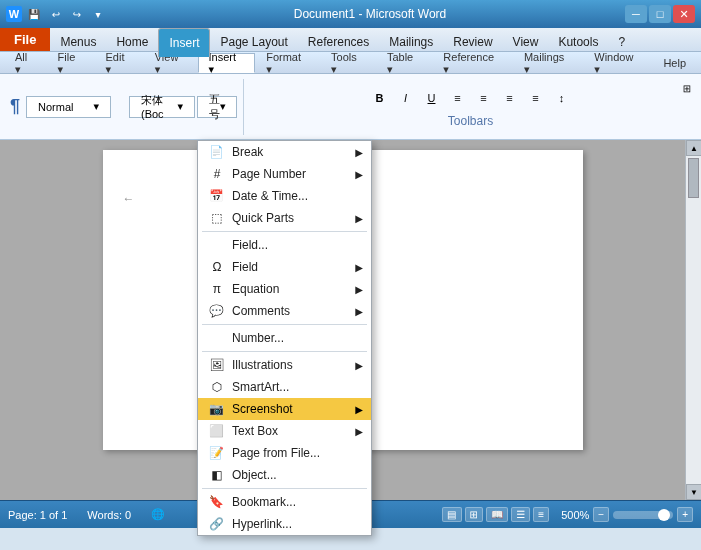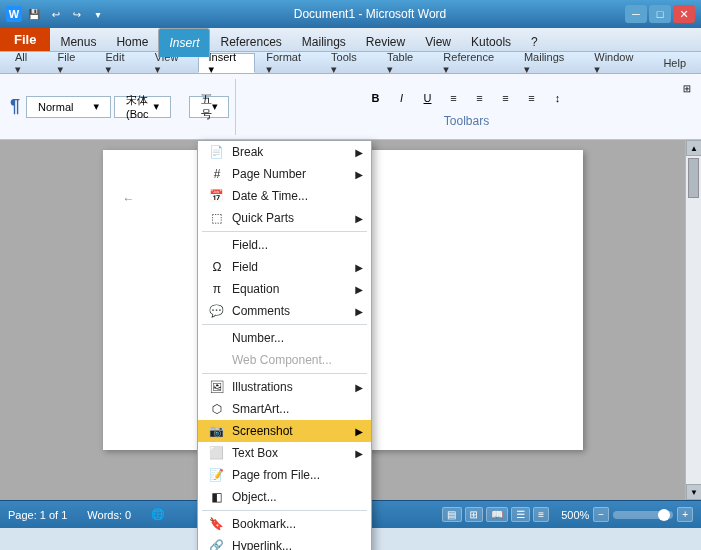--- a/index.html
+++ b/index.html
@@ -55,21 +55,20 @@
     .menu-item {
       padding: 14px 10px;
       display: flex; align-items: center;
       font-size: 12px; cursor: pointer;
       color: #222;
     }
     .menu-item.active {
       background: #3399cc;
       color: white;
       border-radius: 3px 3px 0 0;
-      font-style: italic;
     }
     .file-btn {
       background: #d44000;
       color: white;
       padding: 0 14px;
       display: flex; align-items: center;
       font-size: 13px; font-weight: bold;
       cursor: pointer;
     }
 
@@ -327,20 +326,21 @@
     <button class="win-btn maximize">□</button>
     <button class="win-btn close">✕</button>
   </div>
 </div>
 
 <div class="menu-bar">
   <div class="file-btn">File</div>
   <div class="menu-item">Menus</div>
   <div class="menu-item">Home</div>
   <div class="menu-item active insert-menu-active">Insert</div>
+  <div class="menu-item">Page Layout</div>
   <div class="menu-item">References</div>
   <div class="menu-item">Mailings</div>
   <div class="menu-item">Review</div>
   <div class="menu-item">View</div>
   <div class="menu-item">Kutools</div>
   <div class="menu-item">?</div>
 </div>
 
 <div class="ribbon-tabs">
   <div class="ribbon-tab">All ▾</div>
@@ -357,25 +357,25 @@
   <div class="ribbon-tab">Help</div>
 </div>
 
 <div class="toolbar-area">
   <div class="toolbar-section">
     <div style="font-size:18px;font-weight:bold;color:#3366aa;margin-right:4px">¶</div>
     <div class="style-dropdown">
       <span>Normal</span>
       <span style="margin-left:20px">▾</span>
     </div>
-    <div class="style-dropdown" style="margin-left:1px;width:57px">
+    <div class="style-dropdown" style="margin-left:16px;width:66px">
       <span>宋体 (Boc</span>
       <span style="margin-left:2px">▾</span>
     </div>
-    <div class="style-dropdown" style="margin-left:16px;width:40px">
+    <div class="style-dropdown" style="margin-left:0;width:40px">
       <span>五号</span>
       <span>▾</span>
     </div>
   </div>
   <div style="flex:1;display:flex;flex-direction:column;align-items:center;justify-content:center;gap:4px">
     <div style="display:flex;gap:2px">
       <div class="tb-btn" style="font-weight:bold">B</div>
       <div class="tb-btn" style="font-style:italic">I</div>
       <div class="tb-btn" style="text-decoration:underline">U</div>
       <div class="tb-btn">≡</div>
@@ -467,24 +467,20 @@
     <div class="menu-row">
       <div class="icon-cell">💬</div>
       <span>Comments</span>
       <span class="arrow">▶</span>
     </div>
     <div class="menu-separator"></div>
     <div class="menu-row">
       <div class="icon-cell"></div>
       <span>Number...</span>
     </div>
-    <div class="menu-row disabled">
-      <div class="icon-cell"></div>
-      <span>Web Component...</span>
-    </div>
     <div class="menu-separator"></div>
     <div class="menu-row">
       <div class="icon-cell">🖼</div>
       <span>Illustrations</span>
       <span class="arrow">▶</span>
     </div>
     <div class="menu-row">
       <div class="icon-cell">⬡</div>
       <span>SmartArt...</span>
     </div>

